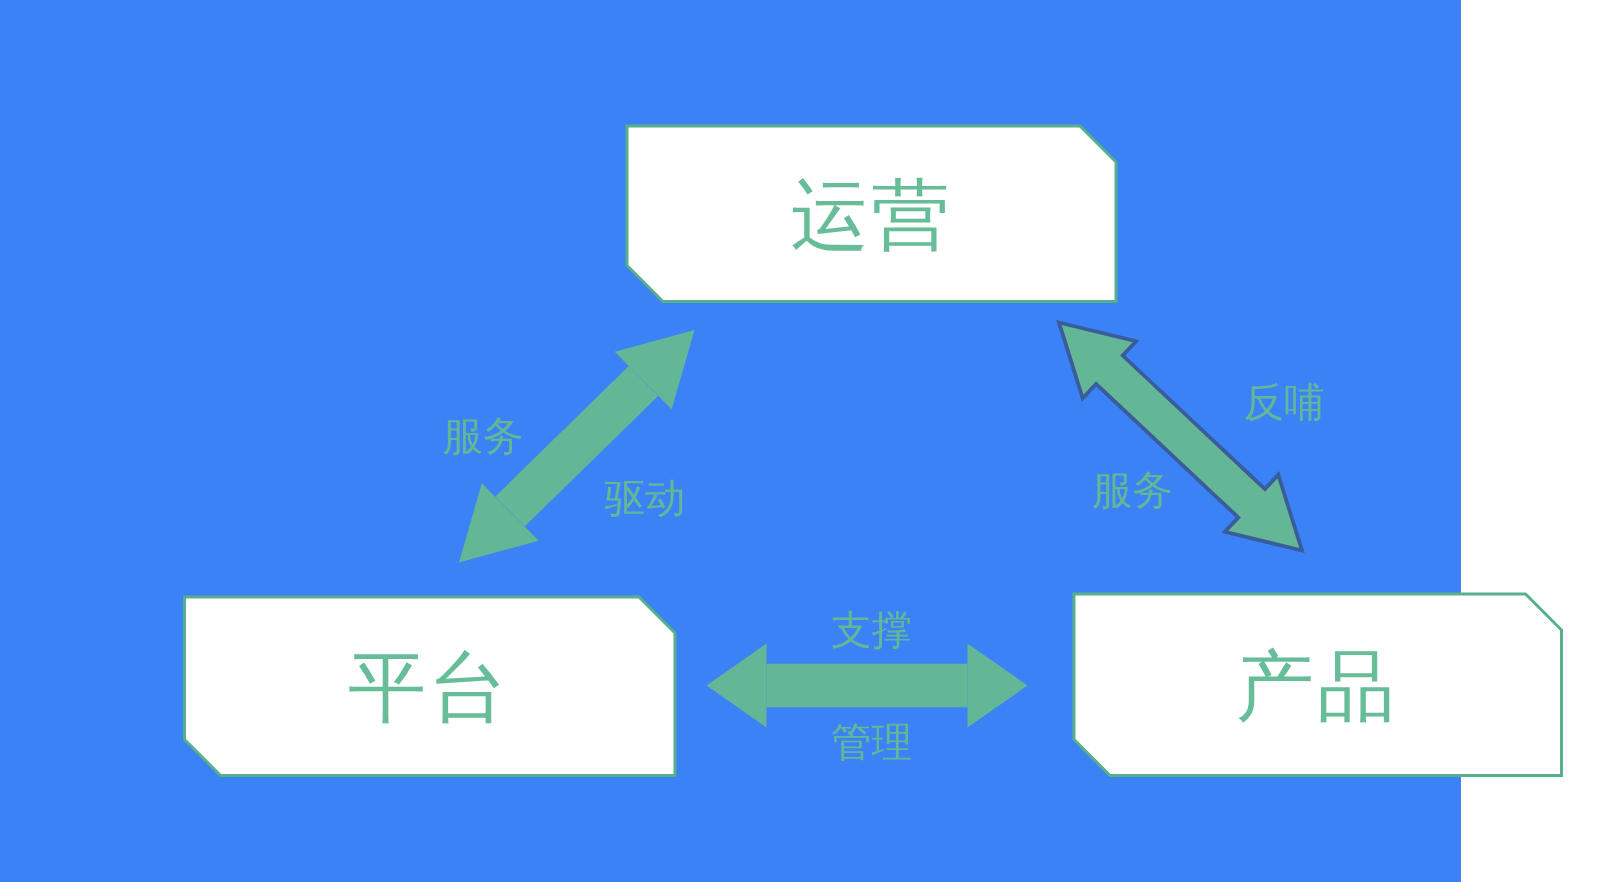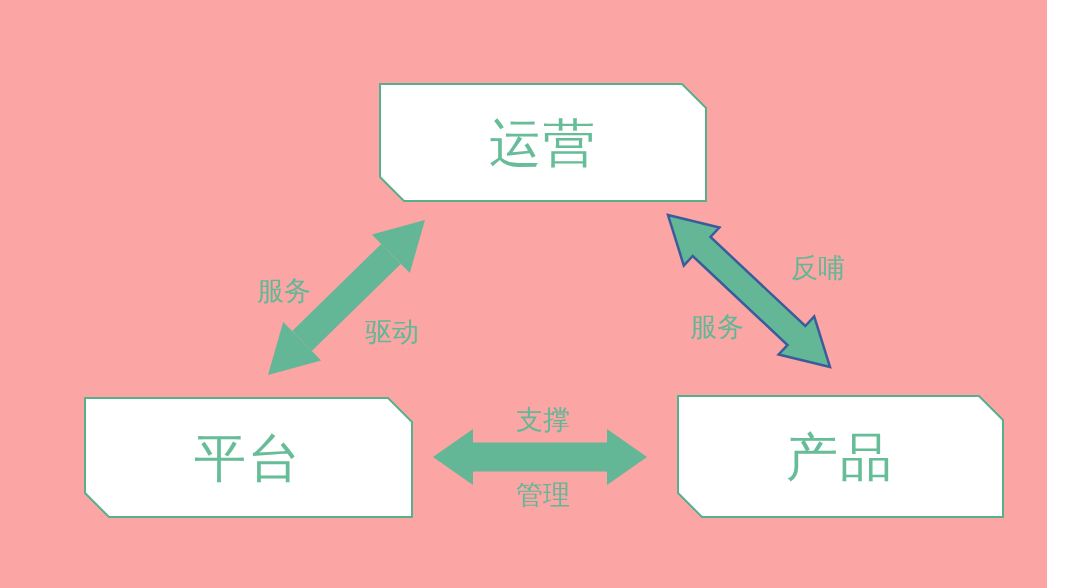--- a/index.html
+++ b/index.html
@@ -6,23 +6,24 @@
     margin: 0;
     padding: 0;
     background: #ffffff;
     width: 1080px;
     height: 588px;
     overflow: hidden;
     font-family: "Liberation Sans", sans-serif;
   }
   .stage {
     position: relative;
-    width: 1047px;
+    width: 936px;
     height: 588px;
-    background: #fca5a5;
+    background: #3b82f6;
+    padding-left: 38px;
   }
   svg { display: block; }
   .box-shape {
     fill: #ffffff;
     stroke: #58b08b;
     stroke-width: 2;
     stroke-linejoin: miter;
   }
   .box-label {
     fill: #68bd99;

